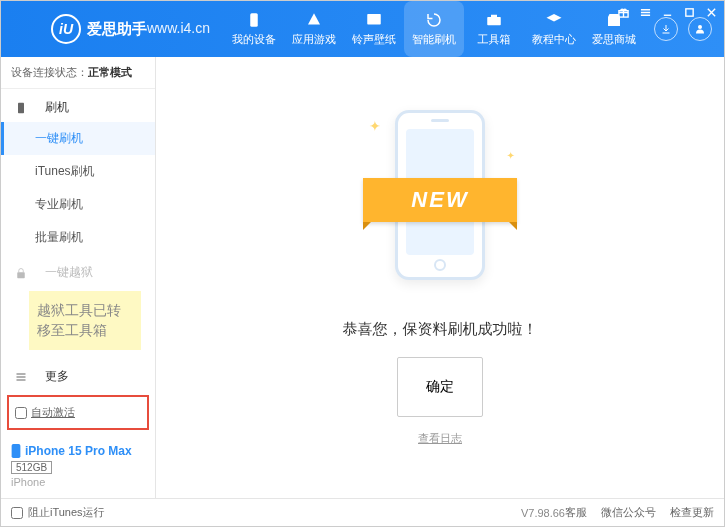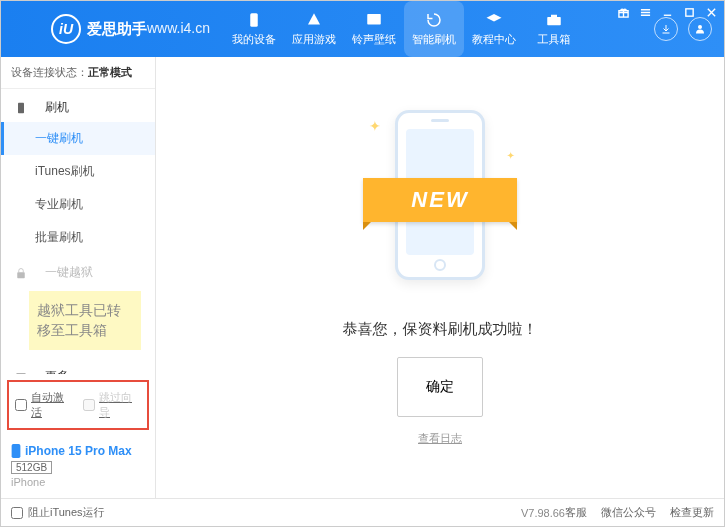--- a/index.html
+++ b/index.html
@@ -145,33 +145,41 @@
           <span class="nav-icon">
             <svg viewBox="0 0 24 24">
               <path d="M12 4 a8 8 0 1 1 -8 8 M4 4 v6 h6" fill="none" stroke="#fff" stroke-width="2"></path>
             </svg>
           </span>
           <span>智能刷机</span>
         </div>
       <div class="nav-item">
           <span class="nav-icon">
             <svg viewBox="0 0 24 24">
-              <path d="M2 9 L12 4 L22 9 L12 14 Z"></path>
-            </svg>
-          </span>
-          <span>教程中心</span>
-        </div>
-      <div class="nav-item">
-          <span class="nav-icon">
-            <svg viewBox="0 0 24 24">
               <rect x="3" y="8" width="18" height="11" rx="1"></rect>
               <rect x="8" y="5" width="8" height="3"></rect>
             </svg>
           </span>
           <span>工具箱</span>
+        </div>
+      <div class="nav-item">
+          <span class="nav-icon">
+            <svg viewBox="0 0 24 24">
+              <path d="M2 9 L12 4 L22 9 L12 14 Z"></path>
+            </svg>
+          </span>
+          <span>教程中心</span>
+        </div>
+      <div class="nav-item">
+          <span class="nav-icon">
+            <svg viewBox="0 0 24 24">
+              <path d="M4 8 L6 4 H18 L20 8 V20 H4 Z"></path>
+            </svg>
+          </span>
+          <span>爱思商城</span>
         </div>
     </div>
     <div class="header-right">
       <div class="circle-btn">
           <svg viewBox="0 0 24 24">
             <path d="M12 4 V16 M7 11 L12 16 L17 11 M5 20 H19" fill="none" stroke="#fff" stroke-width="2"></path>
           </svg>
         </div>
       <div class="circle-btn">
           <svg viewBox="0 0 24 24">
@@ -214,24 +222,20 @@
             </svg>
           <span>更多</span>
         </div>
 
       </div>
 
       <div class="bottom-opts">
         <label>
             <input type="checkbox" style="">
             <span>自动激活</span>
-          </label>
-        <label class="disabled">
-            <input type="checkbox" disabled="" style="">
-            <span>跳过向导</span>
           </label>
       </div>
 
       <div class="device-info">
         <div class="device-name">
           <svg viewBox="0 0 10 16">
               <rect x="0" y="0" width="10" height="16" rx="2"></rect>
             </svg>
           <span>iPhone 15 Pro Max</span>
         </div>

